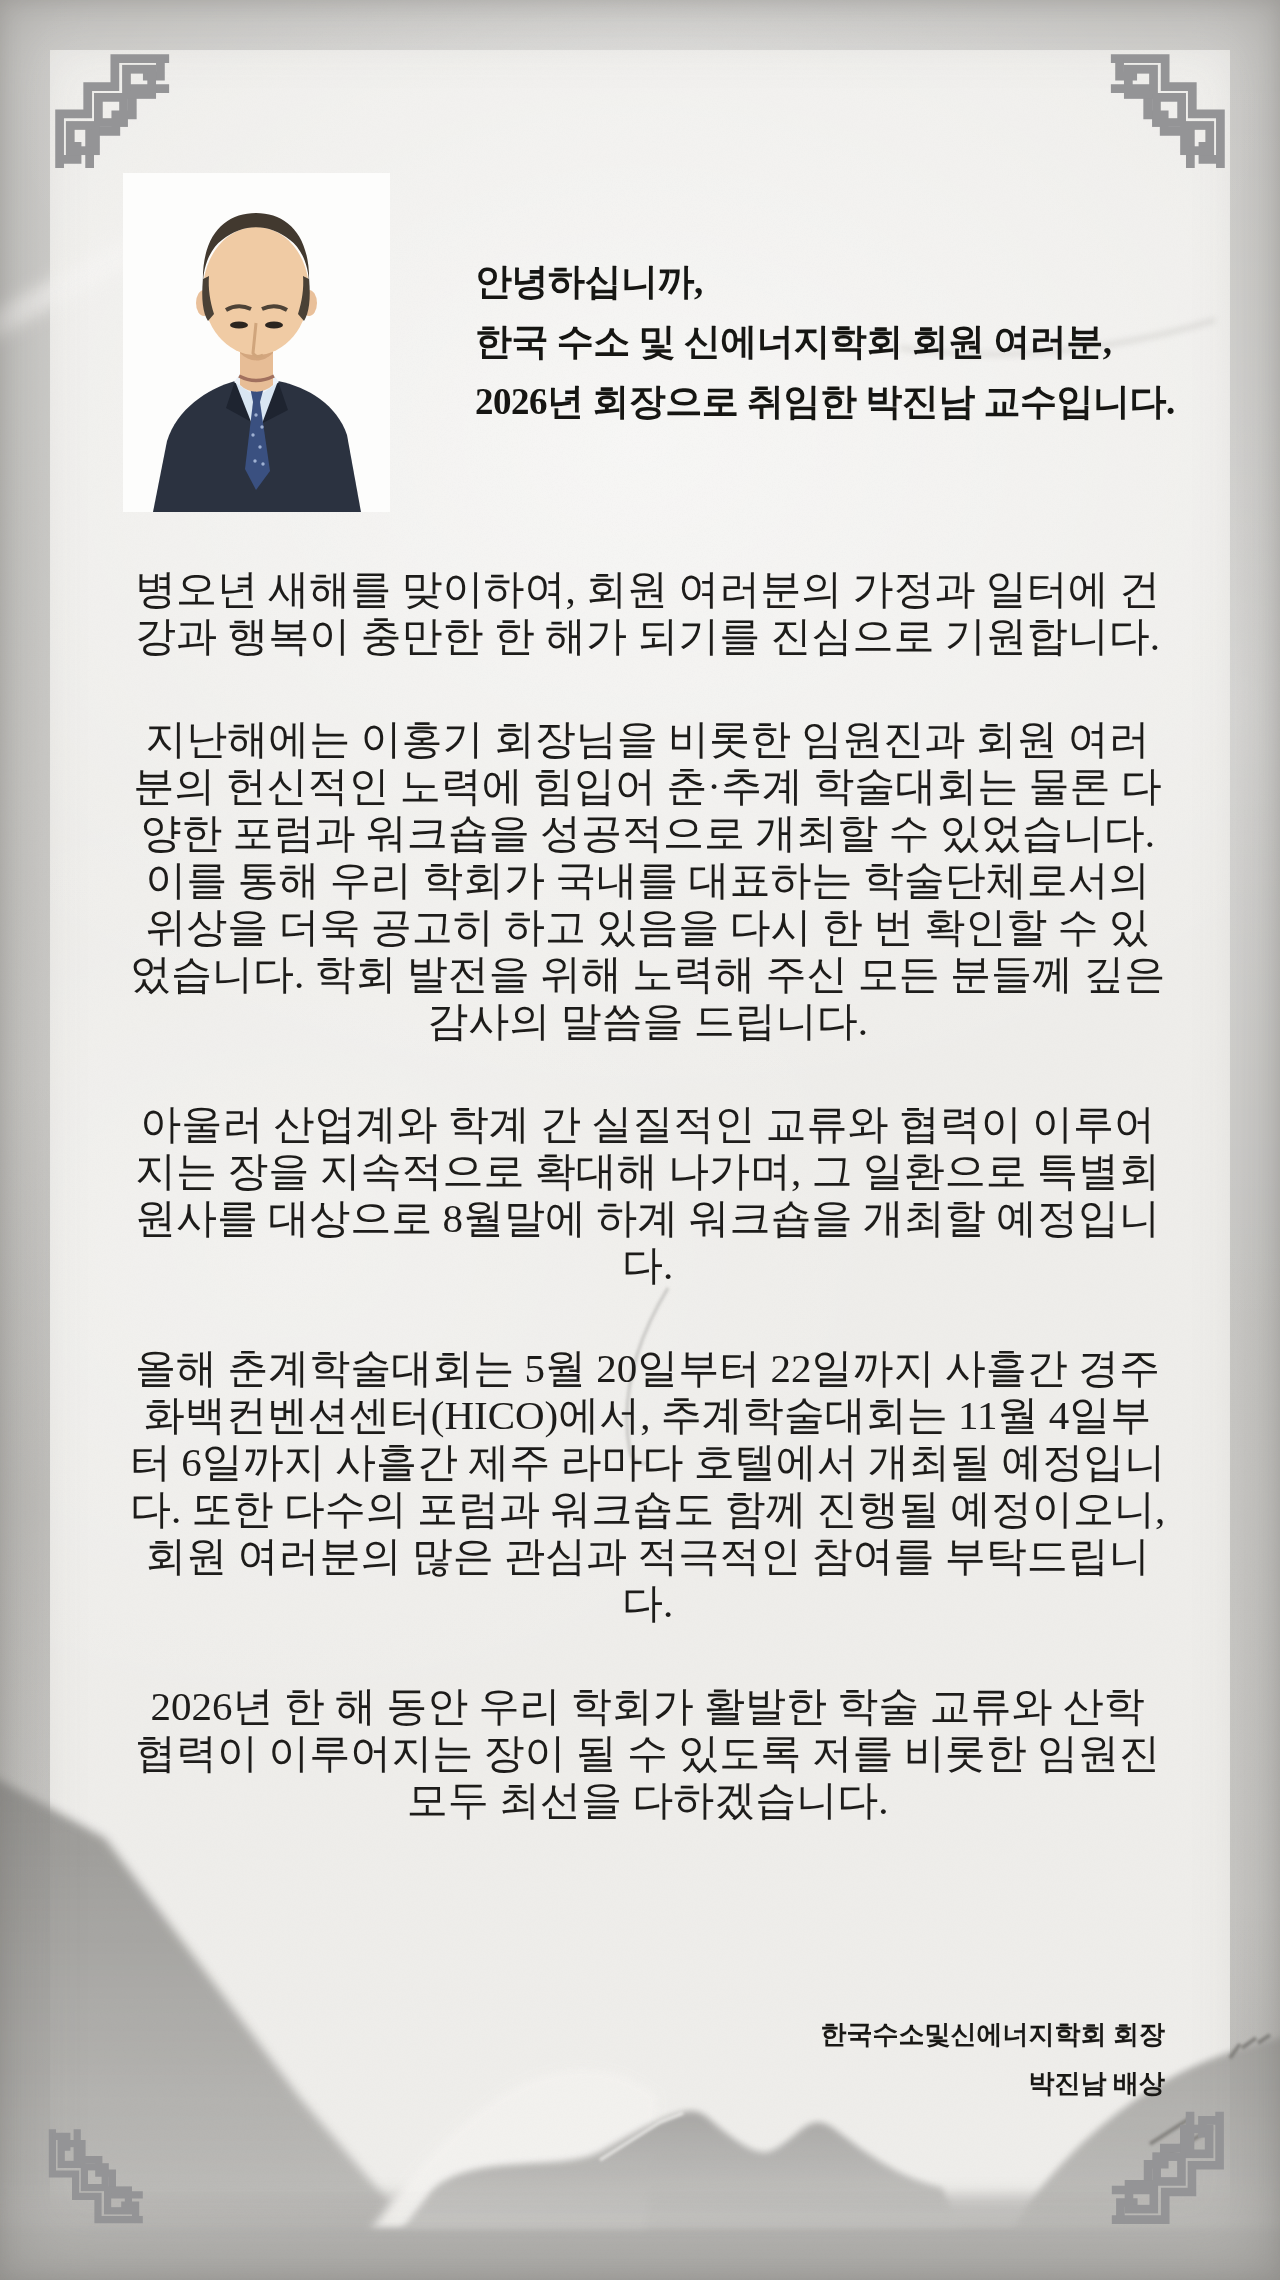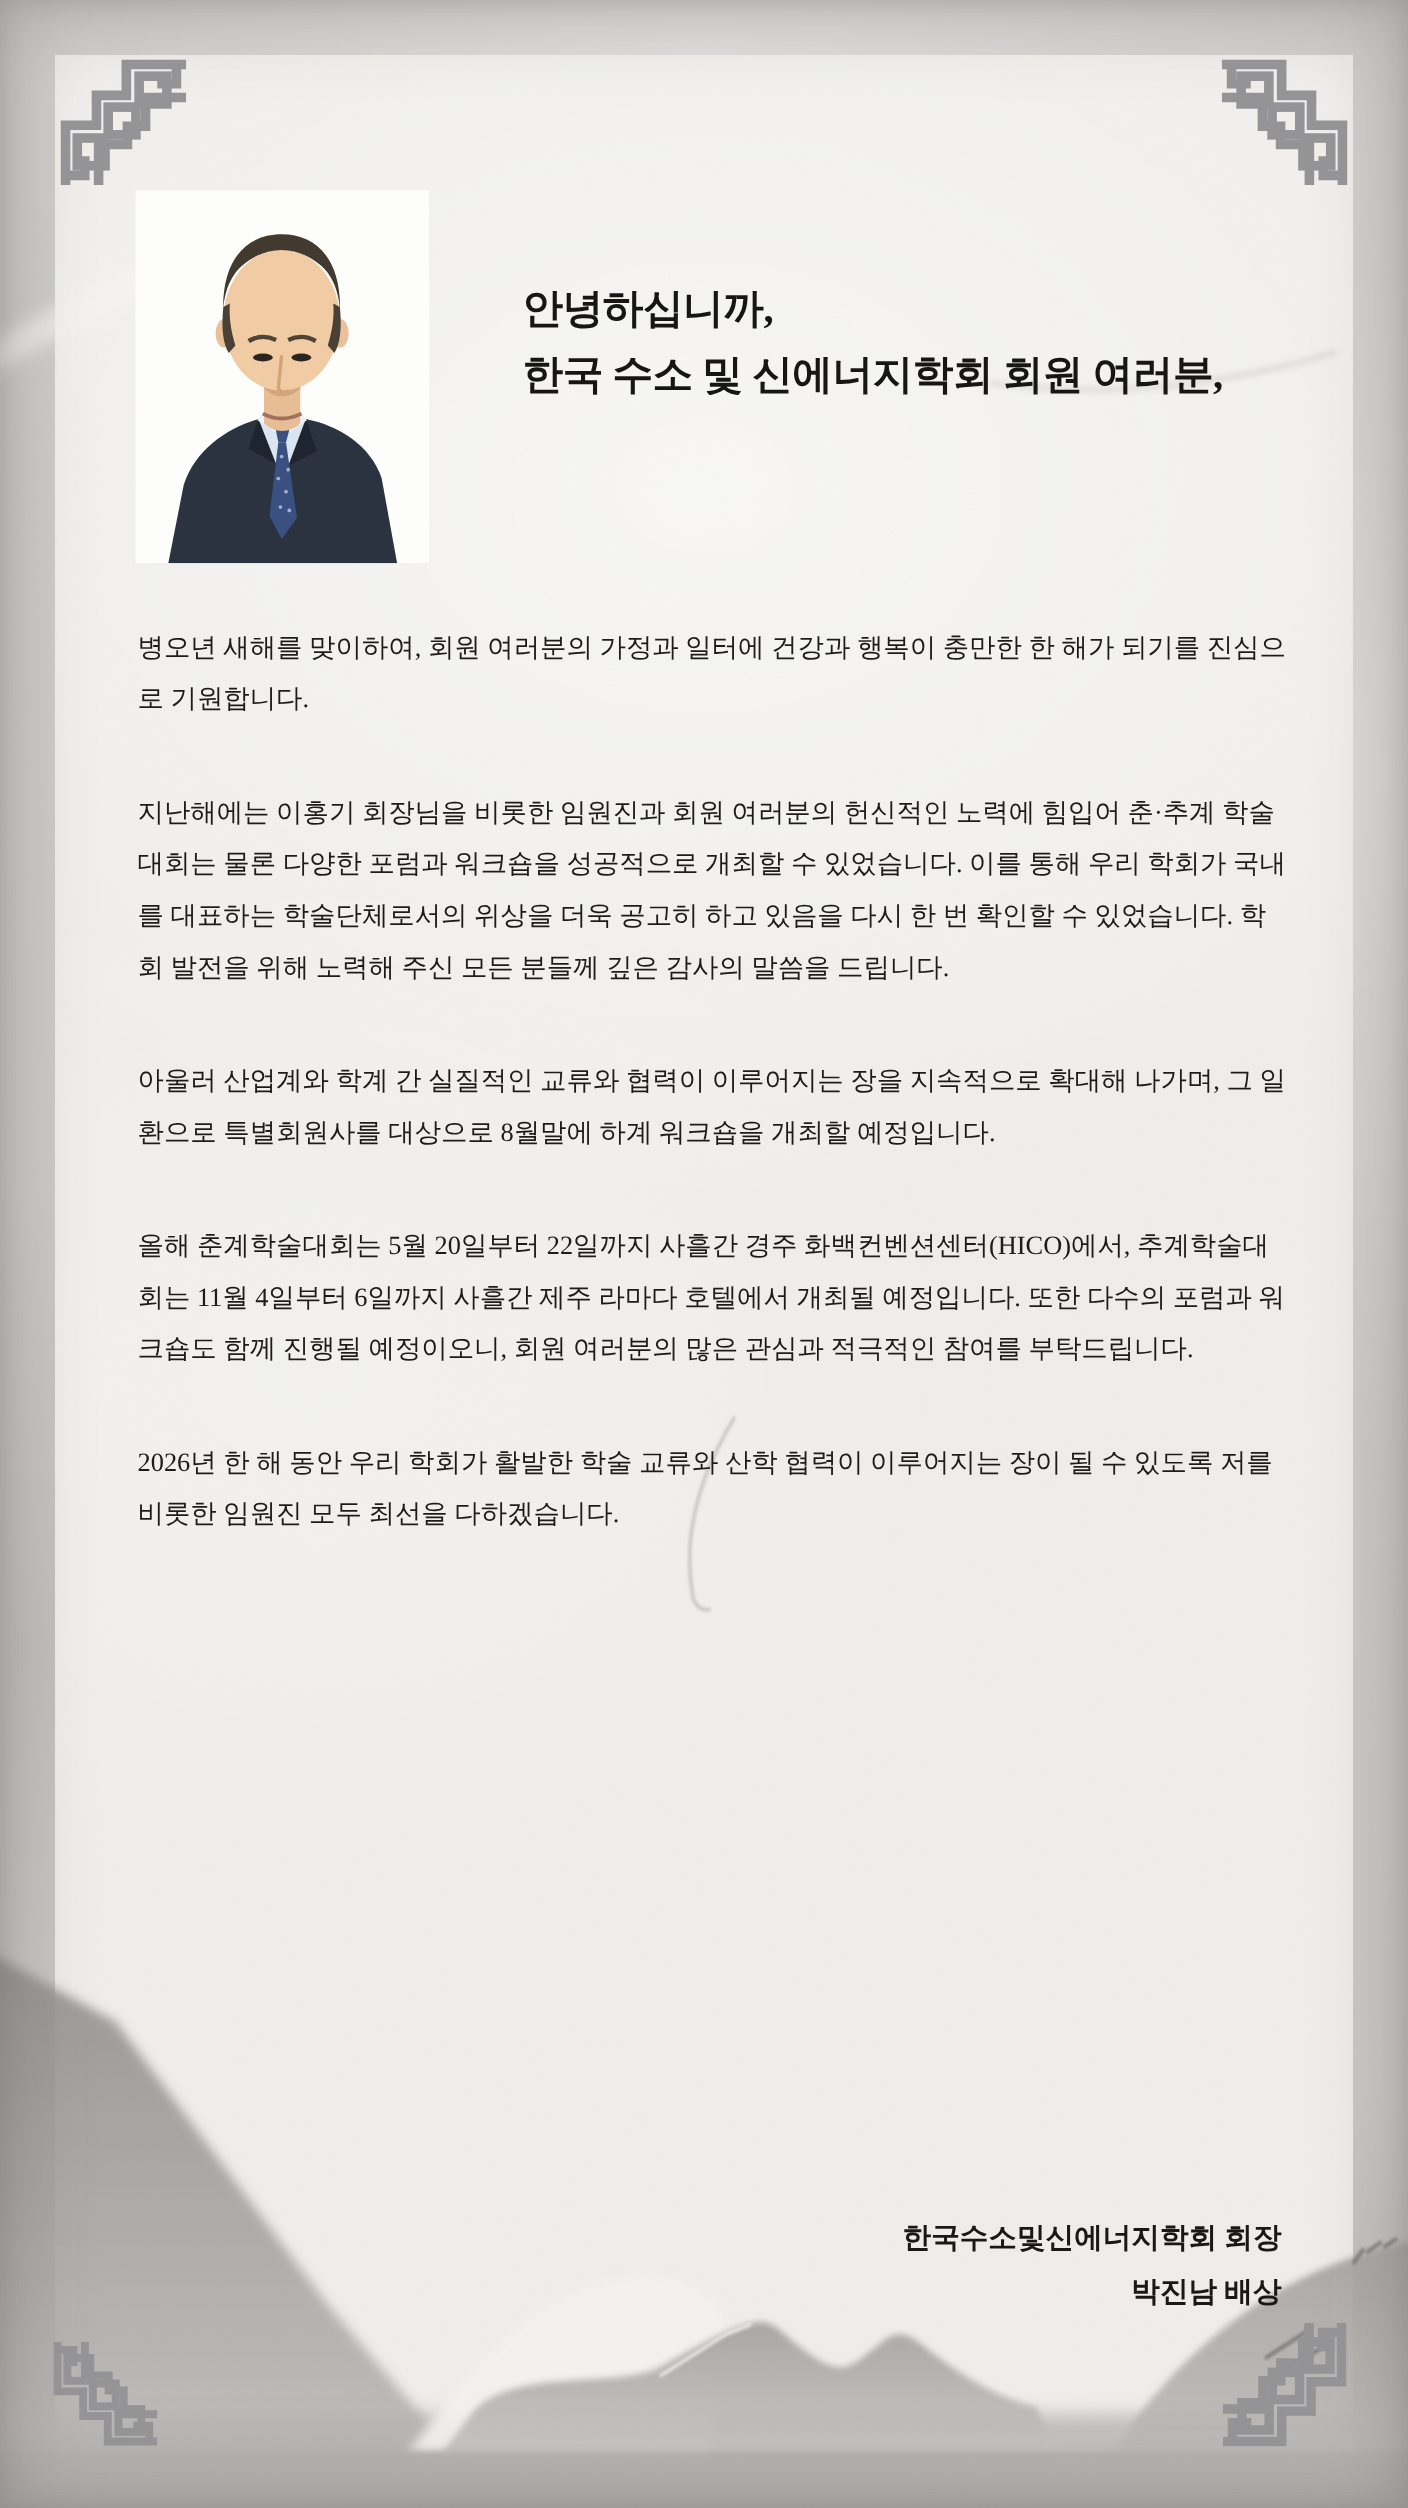--- a/index.html
+++ b/index.html
@@ -30,21 +30,21 @@
   .orn.bl{left:42px;bottom:40px;transform:scaleY(-1);}
   .orn.br{right:48px;bottom:48px;transform:scale(-1,-1);}
   .photo{position:absolute;left:123px;top:173px;width:267px;height:339px;z-index:6;}
   .greeting{
     position:absolute;left:475px;top:252px;z-index:7;
     font-size:37px;font-weight:700;line-height:60px;color:#161613;letter-spacing:-0.5px;
     white-space:nowrap;
   }
   .bodytext{
     position:absolute;left:125px;top:566px;width:1045px;z-index:7;
-    font-size:24px;line-height:47px;color:#1d1c1a;text-align:left;
+    font-size:41px;line-height:47px;color:#1d1c1a;text-align:center;
   }
   .bodytext p{margin:0 0 56px 0;}
   .signature{
     position:absolute;right:115px;top:2010px;width:900px;z-index:7;
     font-size:26px;font-weight:700;line-height:49px;color:#191815;text-align:right;
   }
 </style>
 </head>
 <body>
 
@@ -189,20 +189,21 @@
       <ellipse cx="116" cy="152" rx="9" ry="3.6" fill="#2c251f"></ellipse>
       <ellipse cx="151" cy="152" rx="9" ry="3.6" fill="#2c251f"></ellipse>
       <path d="M133 150 L130 180 Q133 186 140 182" stroke="#d0a57c" stroke-width="3" fill="none"></path>
       <path d="M116 203 Q133 212 151 203" stroke="#a1705e" stroke-width="3.5" fill="none"></path>
     </svg>
   </div>
 
   <div class="greeting">
     <div>안녕하십니까,</div>
     <div>한국 수소 및 신에너지학회 회원 여러분,</div>
+    <div>2026년 회장으로 취임한 박진남 교수입니다.</div>
   </div>
 
   <div class="bodytext">
     <p>병오년 새해를 맞이하여, 회원 여러분의 가정과 일터에 건강과 행복이 충만한 한 해가 되기를 진심으로 기원합니다.</p>
     <p>지난해에는 이홍기 회장님을 비롯한 임원진과 회원 여러분의 헌신적인 노력에 힘입어 춘·추계 학술대회는 물론 다양한 포럼과 워크숍을 성공적으로 개최할 수 있었습니다. 이를 통해 우리 학회가 국내를 대표하는 학술단체로서의 위상을 더욱 공고히 하고 있음을 다시 한 번 확인할 수 있었습니다. 학회 발전을 위해 노력해 주신 모든 분들께 깊은 감사의 말씀을 드립니다.</p>
     <p>아울러 산업계와 학계 간 실질적인 교류와 협력이 이루어지는 장을 지속적으로 확대해 나가며, 그 일환으로 특별회원사를 대상으로 8월말에 하계 워크숍을 개최할 예정입니다.</p>
     <p>올해 춘계학술대회는 5월 20일부터 22일까지 사흘간 경주 화백컨벤션센터(HICO)에서, 추계학술대회는 11월 4일부터 6일까지 사흘간 제주 라마다 호텔에서 개최될 예정입니다. 또한 다수의 포럼과 워크숍도 함께 진행될 예정이오니, 회원 여러분의 많은 관심과 적극적인 참여를 부탁드립니다.</p>
     <p>2026년 한 해 동안 우리 학회가 활발한 학술 교류와 산학 협력이 이루어지는 장이 될 수 있도록 저를 비롯한 임원진 모두 최선을 다하겠습니다.</p>
   </div>
 

